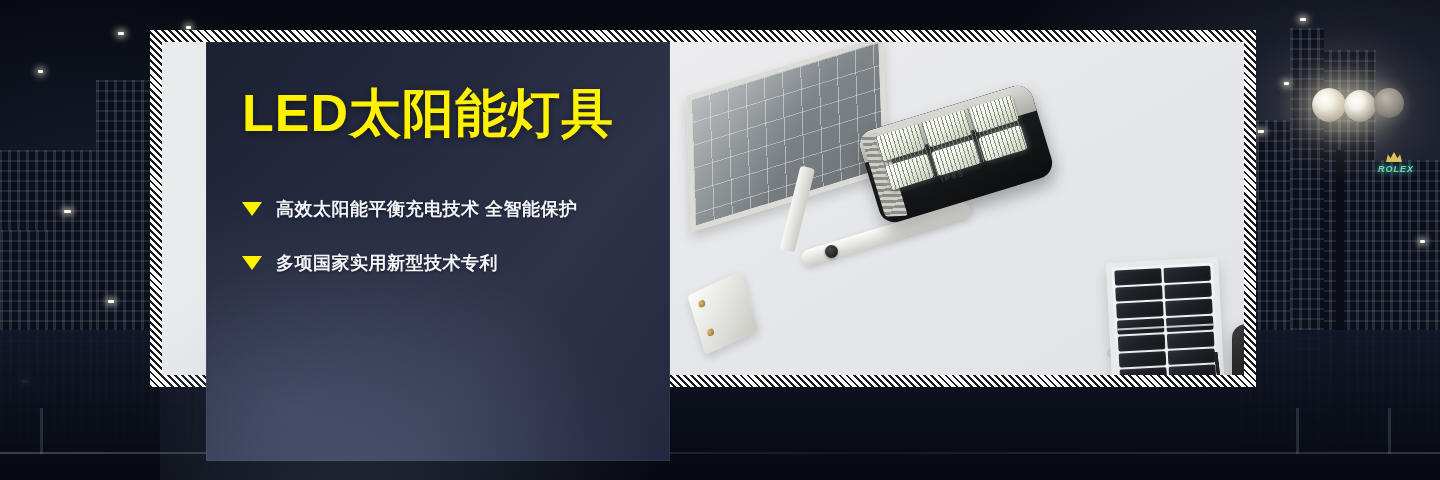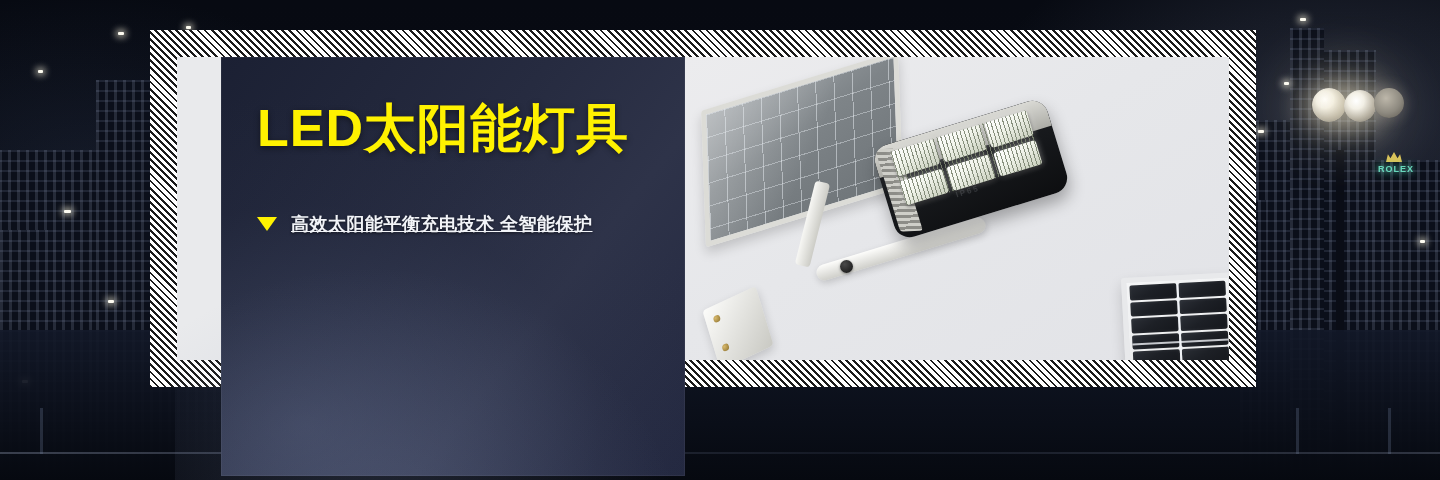--- a/index.html
+++ b/index.html
@@ -52,21 +52,21 @@
   .spark { position:absolute; background:#fdfbf0; border-radius:1px; box-shadow:0 0 7px 2px rgba(255,250,225,.75); }
   .rail {
     position:absolute; left:0; right:0; bottom:26px; height:2px;
     background:linear-gradient(90deg, rgba(150,160,185,.35), rgba(110,125,160,.12) 60%, rgba(150,160,185,.28));
   }
   .rail-post { position:absolute; bottom:26px; width:3px; height:46px; background:rgba(120,135,165,.26); }
 
   
   .frame {
     position:absolute; left:150px; top:30px; width:1106px; height:357px;
-    padding:27px;
+    padding:12px;
     background-image:repeating-linear-gradient(45deg,#1a1a1a 0 2px,#ffffff 2px 5px);
     background-color:#fff;
   }
   .frame-inner { position:relative; width:100%; height:100%; background:#e9eaec; }
 
   
   .dark-panel {
     position:absolute; left:44px; top:0px; width:464px; height:419px;
     background:
       radial-gradient(ellipse 620px 460px at 18% 88%, rgba(86,96,126,.42) 0%, rgba(45,52,76,.12) 48%, rgba(0,0,0,0) 72%),
@@ -88,21 +88,21 @@
 
   .bullets { position:absolute; left:36px; top:153px; width:420px; }
   .bullet { display:flex; align-items:center; height:28px; margin-bottom:26px; }
   .tri {
     width:0; height:0; margin-right:14px;
     border-left:10px solid transparent; border-right:10px solid transparent;
     border-top:14px solid #fff200; flex:0 0 auto;
   }
   .bullet-text {
     font-size:18px; font-weight:bold; color:#f2f4f8; letter-spacing:.5px;
-    white-space:nowrap; text-shadow:0 1px 3px rgba(0,0,0,.5);text-decoration:underline;
+    white-space:nowrap; text-shadow:0 1px 3px rgba(0,0,0,.5);
   }
 
   
   .stage {
     position:absolute; left:508px; top:0; right:0; bottom:0;
     background:linear-gradient(150deg,#ececee 0%,#e6e7ea 45%,#e2e3e7 100%);
     overflow:hidden;
   }
 
   
@@ -236,21 +236,21 @@
     <div class="bld" style="left:1372px; width:68px;  height:320px;"></div>
     <div class="bld" style="left:1290px; width:34px;  height:452px;"></div>
     <div class="bld" style="left:1240px; width:26px;  height:280px;"></div>
 
     <div class="lamp-post" style="left:1336px; top:150px; width:8px; height:330px;"></div>
     <div class="globe" style="left:1312px; top:88px; width:34px; height:34px;"></div>
     <div class="globe" style="left:1344px; top:90px; width:32px; height:32px;"></div>
     <div class="globe dim" style="left:1374px; top:88px; width:30px; height:30px;"></div>
 
     <div class="neon-crown" style="left:1386px; top:152px;"></div>
-    <div class="neon" style="left:1378px; top:164px;">ROLEX</div>
+    <div class="neon" style="left:1378px; top:164px;font-style:italic;">ROLEX</div>
 
     <div class="spark" style="left:38px;  top:70px;  width:5px; height:3px;"></div>
     <div class="spark" style="left:118px; top:32px;  width:6px; height:3px;"></div>
     <div class="spark" style="left:186px; top:26px;  width:5px; height:3px;"></div>
     <div class="spark" style="left:1300px;top:18px;  width:6px; height:3px;"></div>
     <div class="spark" style="left:1284px;top:82px;  width:5px; height:3px;"></div>
     <div class="spark" style="left:1258px;top:130px; width:6px; height:3px;"></div>
     <div class="spark" style="left:64px;  top:210px; width:7px; height:3px;"></div>
     <div class="spark" style="left:108px; top:300px; width:6px; height:3px;"></div>
     <div class="spark" style="left:22px;  top:380px; width:6px; height:3px;"></div>
@@ -269,20 +269,24 @@
       <div class="dark-panel">
         <div class="glow-sweep"></div>
 
         <div class="headline">LED太阳能灯具</div>
 
         <div class="bullets">
           <div class="bullet">
             <span class="tri"></span>
             <span class="bullet-text">高效太阳能平衡充电技术 全智能保护</span>
           </div>
+          <div class="bullet">
+            <span class="tri"></span>
+            <span class="bullet-text">多项国家实用新型技术专利</span>
+          </div>
         </div>
       </div>
 
       <div class="stage">
 
         <div class="streetlight">
           <div class="sl-panel"></div>
           <div class="sl-pole"></div>
           <div class="sl-arm-h"></div>
           <div class="sl-mount">

